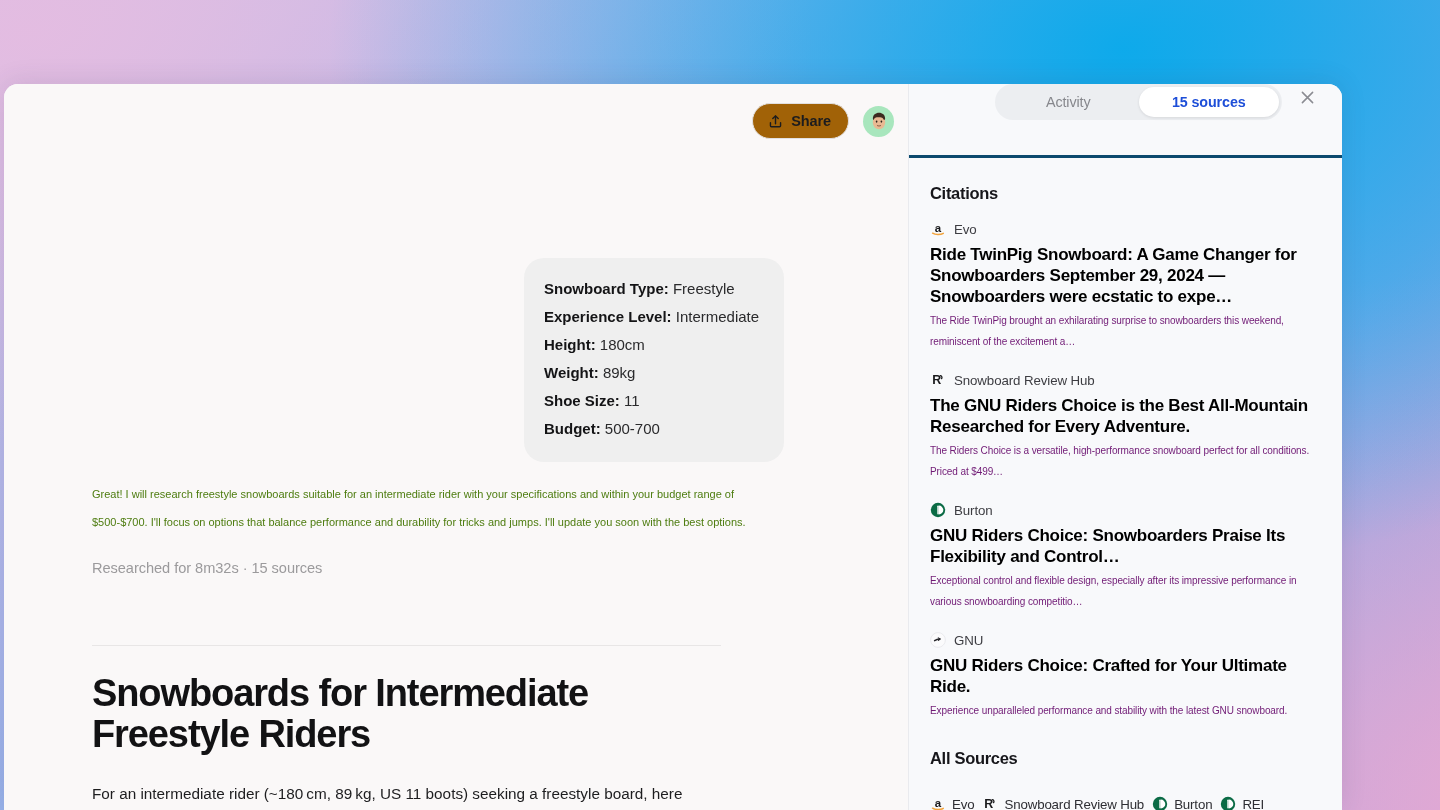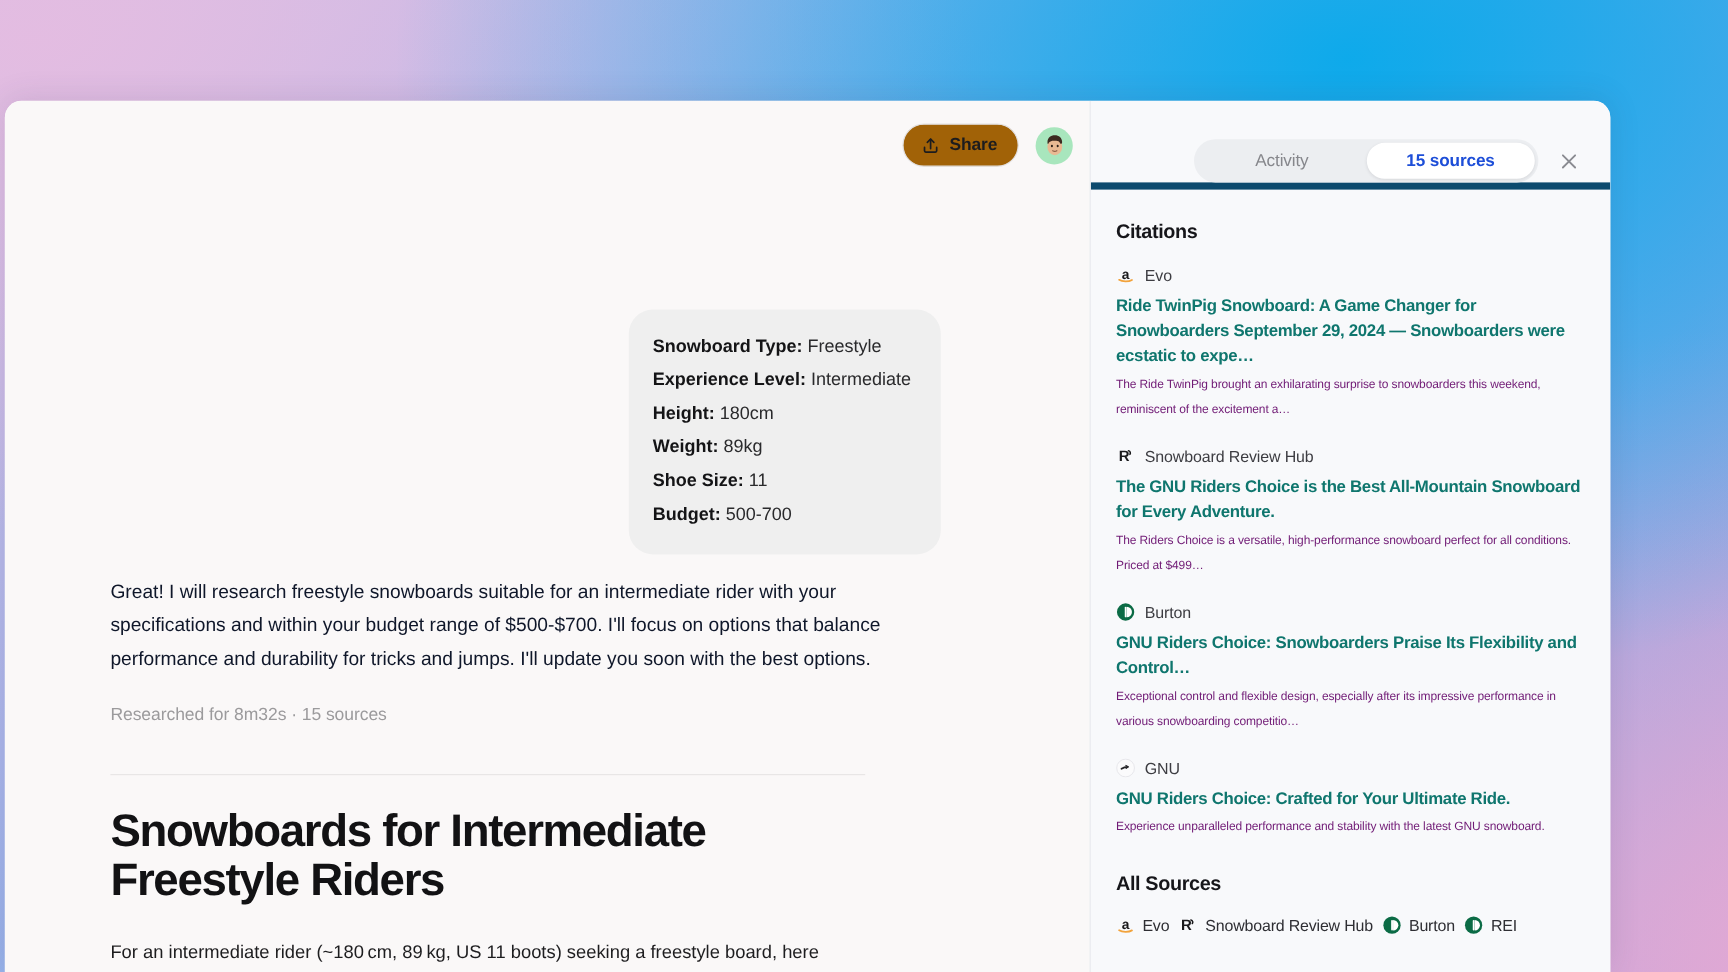--- a/index.html
+++ b/index.html
@@ -102,23 +102,23 @@
   .spec-line b { font-weight: 700; color: #141416; }
 
   
   #assistant-block {
     position: absolute;
     left: 88px;
     top: 396px;
     width: 660px;
   }
   #assistant-para {
-    font-size: 16px;
+    font-size: 11px;
     line-height: 28px;
-    color: #0f172a;
+    color: #4d7c0f;
     width: 655px;
   }
   #research-meta {
     margin-top: 24px;
     font-size: 14.6px;
     color: #9b9a9c;
     letter-spacing: -0.05px;
   }
   #content-divider {
     position: absolute;
@@ -156,23 +156,23 @@
     width: 434px;
     height: 100%;
     background: #f8f9fb;
     border-left: 1px solid #e9eaee;
     overflow: hidden;
   }
 
   #panel-header {
     height: 74px;
     display: flex;
-    align-items: flex-end;
+    align-items: flex-start;
     padding: 0 20px 0 86px;
-    border-bottom: 6px solid #0c4a6e;
+    border-bottom: 3px solid #0c4a6e;
     gap: 10px;
   }
 
   .segmented {
     display: flex;
     align-items: center;
     background: #eceef1;
     border-radius: 18px;
     padding: 3px;
     height: 36px;
@@ -227,41 +227,41 @@
     align-items: center;
     gap: 8px;
     margin-bottom: 7px;
   }
   .cite-source-name {
     font-size: 13.3px;
     color: #3d3d42;
     letter-spacing: -0.1px;
   }
   .cite-title {
-    font-size: 14px;
+    font-size: 17px;
     line-height: 21px;
     font-weight: 700;
-    color: #0f766e;
+    color: #000000;
     letter-spacing: -0.25px;
     margin-bottom: 3px;
   }
   .cite-snippet {
     font-size: 10px;
     line-height: 21px;
     color: #701a75;
     letter-spacing: -0.1px;
   }
 
   #all-sources-title {
     font-size: 16.5px;
     font-weight: 700;
     color: #16161a;
     letter-spacing: -0.3px;
     margin-top: 28px;
-    margin-bottom: 16px;
+    margin-bottom: 28px;
   }
   #all-sources-row {
     display: flex;
     align-items: center;
     gap: 8px;
     flex-wrap: nowrap;
   }
   .chip {
     display: flex;
     align-items: center;
@@ -384,21 +384,21 @@
       <div class="citation">
         <div class="cite-source">
           <span class="fav">
             <svg width="16" height="16" viewBox="0 0 16 16">
               <text x="2.2" y="12.4" font-family="Liberation Sans, sans-serif" font-size="12.5" font-weight="700" fill="#1a1a1c">R</text>
               <path d="M10.4 3.6c1.6.4 1.9 2 1.2 3" stroke="#1a1a1c" stroke-width="1.3" fill="none" stroke-linecap="round"></path>
             </svg>
           </span>
           <span class="cite-source-name">Snowboard Review Hub</span>
         </div>
-        <div class="cite-title">The GNU Riders Choice is the Best All-Mountain Snowboard for Every Adventure.</div>
+        <div class="cite-title">The GNU Riders Choice is the Best All-Mountain Researched for Every Adventure.</div>
         <div class="cite-snippet">The Riders Choice is a versatile, high-performance snowboard perfect for all conditions. Priced at $499…</div>
       </div>
 
       <div class="citation">
         <div class="cite-source">
           <span class="fav">
             <svg width="16" height="16" viewBox="0 0 16 16">
               <circle cx="8" cy="8" r="7.2" fill="#0b6b45"></circle>
               <rect x="7.3" y="3.6" width="1.5" height="8.8" rx="0.75" fill="#ffffff"></rect>
               <path d="M8.9 3.6a4.4 4.4 0 010 8.8z" fill="#ffffff"></path>

